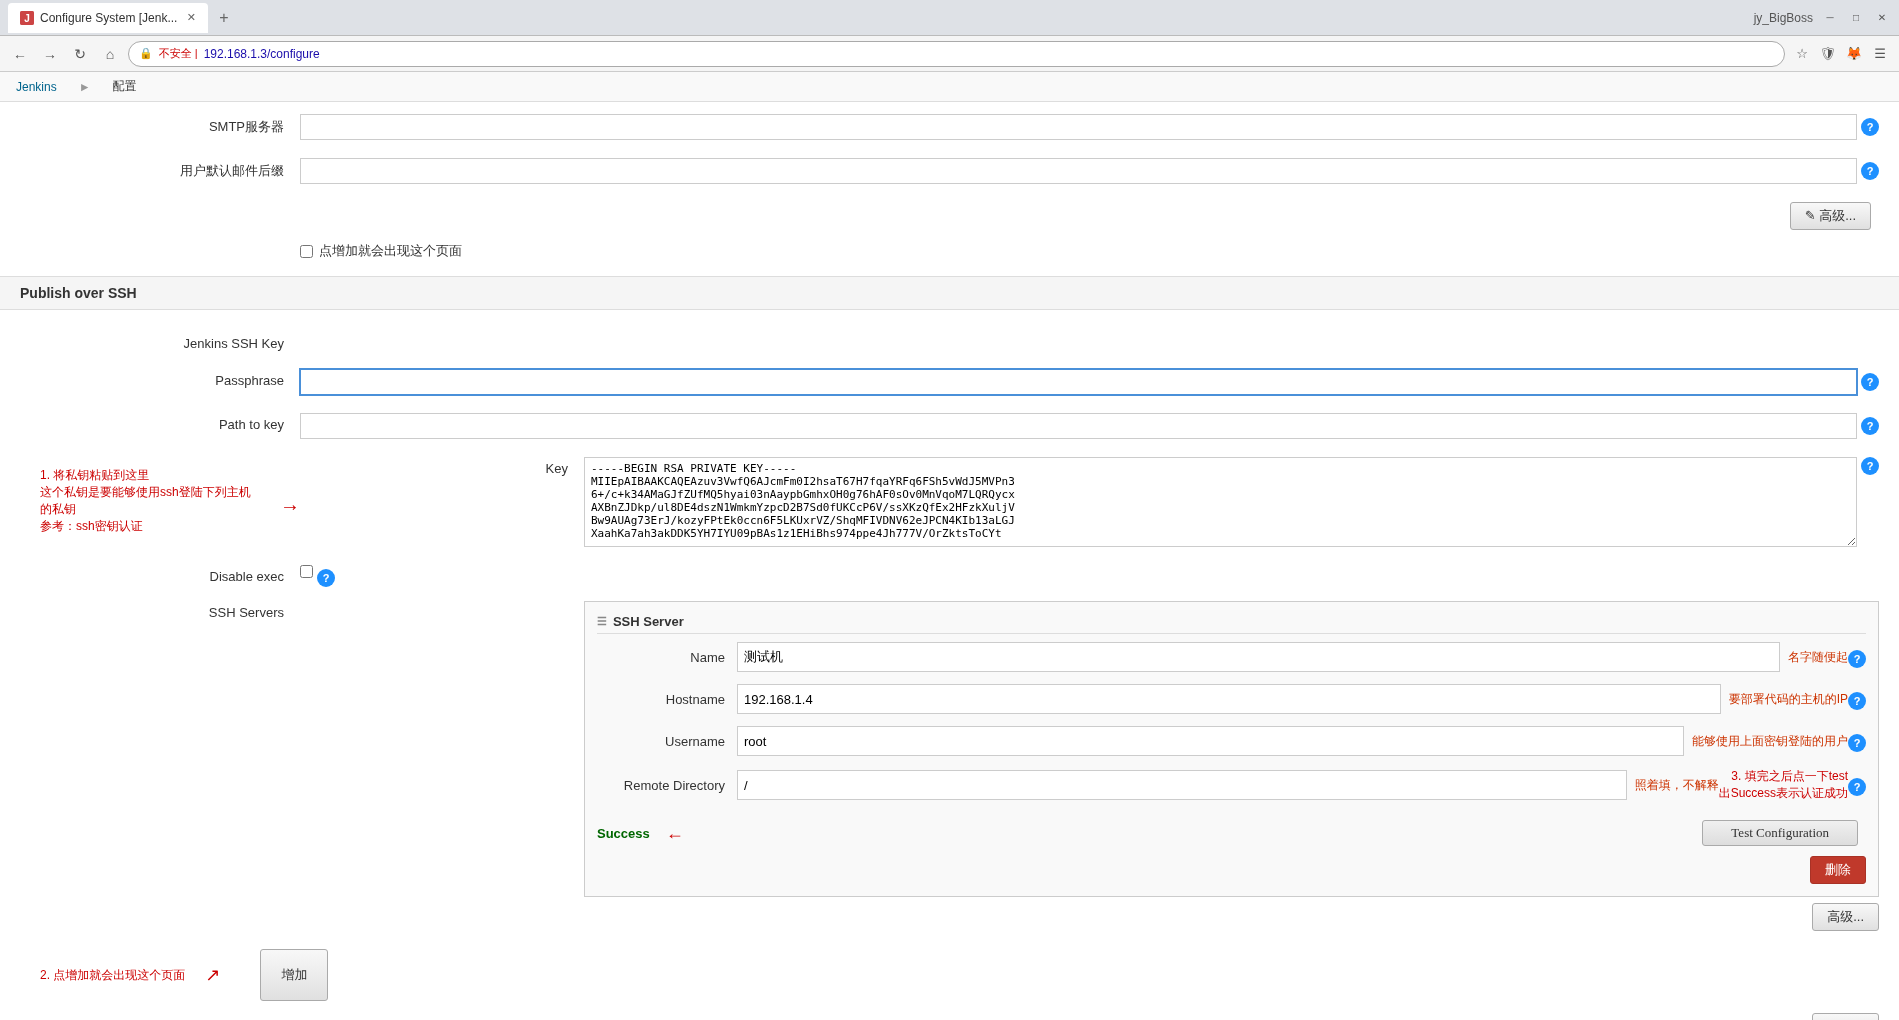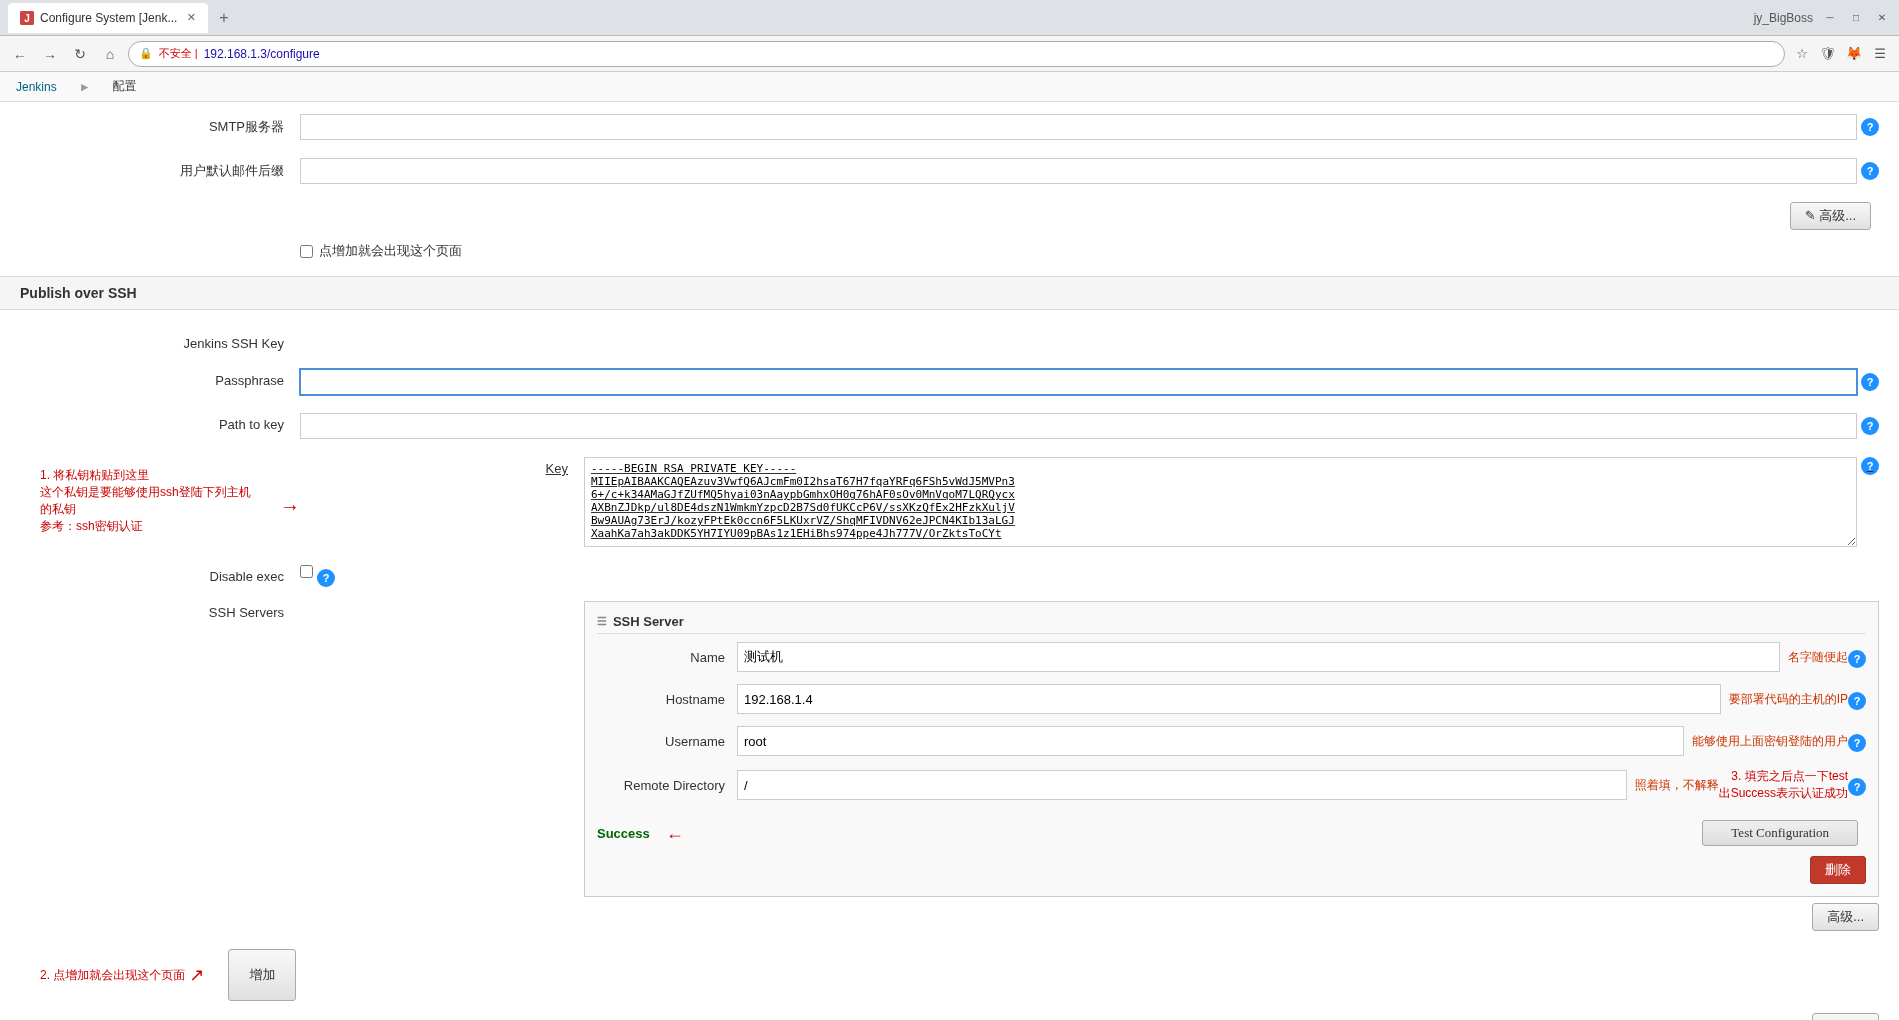--- a/index.html
+++ b/index.html
@@ -407,21 +407,21 @@
         <div class="annotation-block">
           <div class="annotation-text">1. 将私钥粘贴到这里</div>
           <div class="annotation-text">这个私钥是要能够使用ssh登陆下列主机的私钥</div>
           <div class="annotation-text">参考：ssh密钥认证</div>
         </div>
       </div>
 
       <div style="padding-top:40px;color:#cc0000;font-size:20px;">→</div>
 
       <div style="flex:1;display:flex;flex-direction:column;">
-        <div class="form-row" style="margin-left:4px;text-decoration:underline;">
+        <div class="form-row" style="margin-left:4px;">
           <div class="form-label">Key</div>
           <div class="form-control-wrap">
             <textarea class="form-textarea" style="">-----BEGIN RSA PRIVATE KEY-----
 MIIEpAIBAAKCAQEAzuv3VwfQ6AJcmFm0I2hsaT67H7fqaYRFq6FSh5vWdJ5MVPn3
 6+/c+k34AMaGJfZUfMQ5hyai03nAaypbGmhxOH0g76hAF0sOv0MnVqoM7LQRQycx
 AXBnZJDkp/ul8DE4dszN1WmkmYzpcD2B7Sd0fUKCcP6V/ssXKzQfEx2HFzkXuljV
 Bw9AUAg73ErJ/kozyFPtEk0ccn6F5LKUxrVZ/ShqMFIVDNV62eJPCN4KIb13aLGJ
 XaahKa7ah3akDDK5YH7IYU09pBAs1z1EHiBhs974ppe4Jh777V/OrZktsToCYt</textarea>
             <div class="help-icon" style="margin-top:0;">?</div>
           </div>
@@ -503,21 +503,21 @@
             <button class="btn btn-danger">删除</button>
           </div>
         </div>
 
         <div style="display:flex;justify-content:flex-end;margin-top:6px;">
           <button class="btn">高级...</button>
         </div>
       </div>
     </div>
 
-    <div style="display:flex;align-items:center;padding:8px 0;gap:4px;">
+    <div style="display:flex;align-items:center;padding:8px 0;gap:20px;">
       <div style="margin-left:20px;">
         <span class="annotation-text">2. 点增加就会出现这个页面</span>
       </div>
 
       <span style="color:#cc0000;font-size:18px;">↗</span>
       <div style="margin-left:20px;">
         <button class="btn" style="padding:16px 20px;">增加</button>
       </div>
     </div>
 

